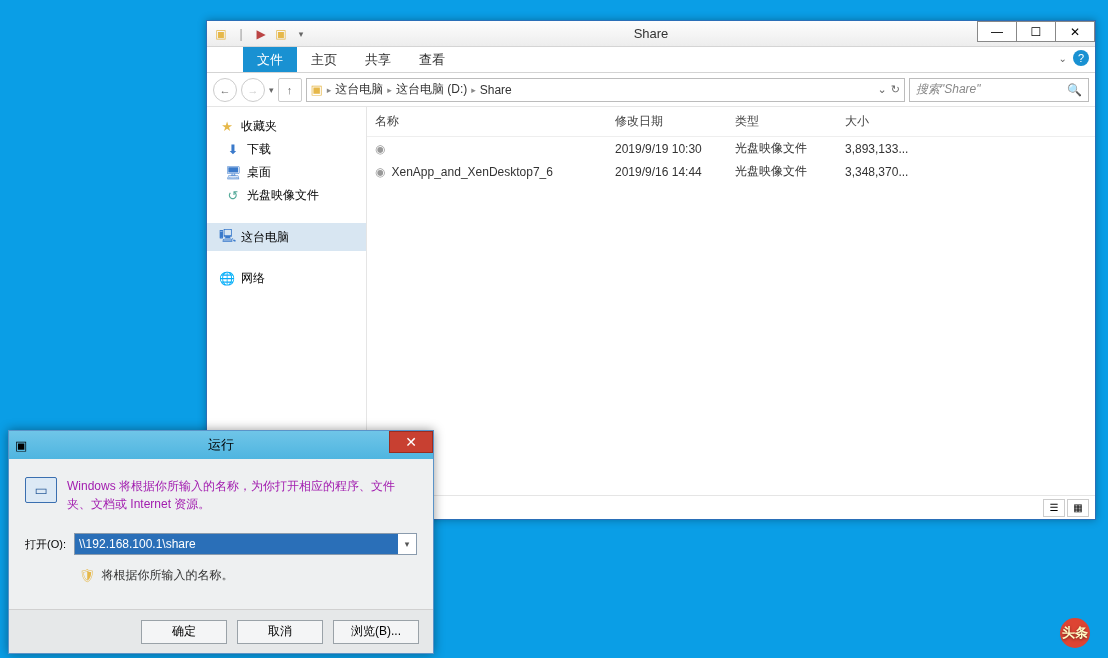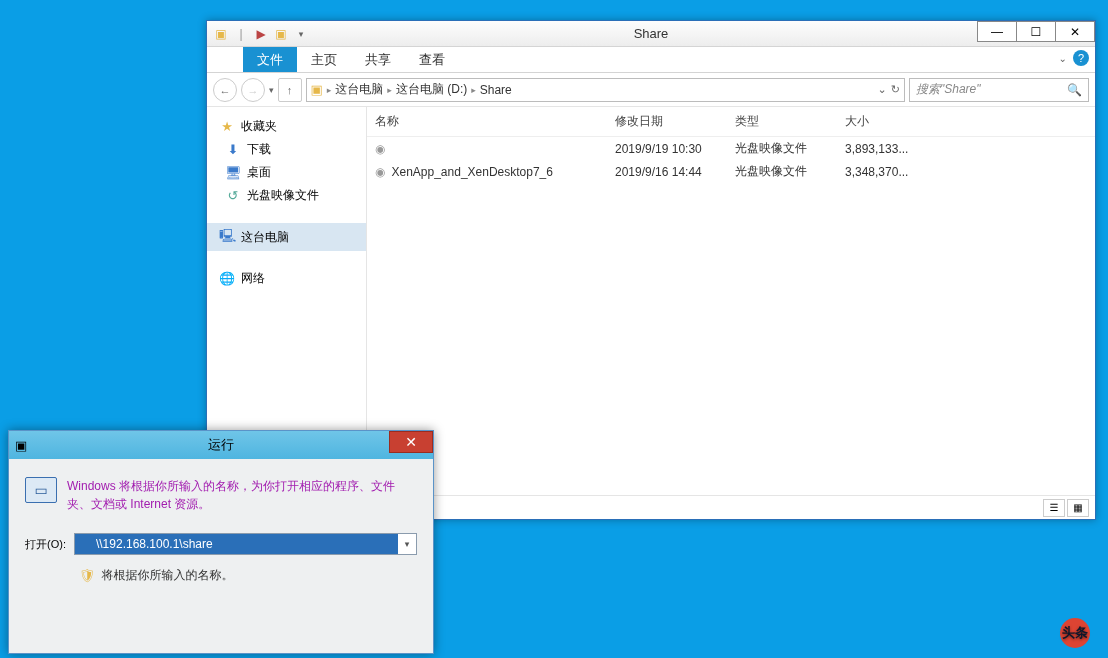--- a/index.html
+++ b/index.html
@@ -114,21 +114,21 @@
 }
 .run-desc { line-height: 1.5; color: #a21caf; }
 .run-input-row { display: flex; align-items: center; gap: 8px; margin-top: 20px; }
 .run-label { font-size: 11px; }
 .run-combo {
   flex: 1; height: 22px; border: 1px solid #8a9bad; background: #fff;
   display: flex; align-items: center; position: relative;
 }
 .run-combo-sel {
   flex: 1; height: 100%; background: #2a6fb8; color: #fff; font-size: 12px;
-  display: flex; align-items: center; padding: 0 21px;
+  display: flex; align-items: center; padding: 0 4px;
 }
 .run-combo-arrow { width: 18px; text-align: center; color: #555; font-size: 9px; cursor: pointer; }
 .run-note { display: flex; align-items: center; gap: 6px; margin-top: 12px; margin-left: 54px; font-size: 12px; color: #333; }
 .shield { color: #e6b84a; font-size: 13px; }
 .run-buttons {
   position: absolute; bottom: 0; left: 0; right: 0; height: 44px;
   background: #e6e8e9; border-top: 1px solid #d0d0d0;
   display: flex; align-items: center; justify-content: flex-end; gap: 10px; padding-right: 14px;
 }
 .run-buttons button {
@@ -136,21 +136,21 @@
   font-size: 12px; cursor: pointer;
 }
 
 
 .watermark {
   position: absolute; right: 18px; bottom: 10px;
   display: flex; align-items: center; gap: 8px; color: #fff;
   font-size: 22px; font-weight: 500; text-shadow: 0 1px 3px rgba(0,0,0,0.5);
 }
 .watermark .logo {
-  width: 30px; height: 30px; border-radius: 50%; background: #d43; color: #0f172a;
+  width: 30px; height: 30px; border-radius: 50%; background: #d43; color: #fef9c3;
   display: flex; align-items: center; justify-content: center; font-size: 13px; font-weight: bold;
 }
 </style>
 </head>
 <body>
 
 <div class="explorer">
   <div class="titlebar">
     <div class="titlebar-icons">
       <span style="color:#e6b84a">▣</span>
@@ -281,17 +281,22 @@
       <div class="run-combo">
         <div class="run-combo-sel">\\192.168.100.1\share</div>
         <div class="run-combo-arrow">▾</div>
       </div>
     </div>
     <div class="run-note">
       <span class="shield">🛡</span>
       <span>将根据你所输入的名称。</span>
     </div>
   </div>
+  <div class="run-buttons">
+    <button>确定</button>
+    <button>取消</button>
+    <button>浏览(B)...</button>
+  </div>
 </div>
 
 <div class="watermark">
   <div class="logo">头条</div>
 </div>
 
 </body></html>

